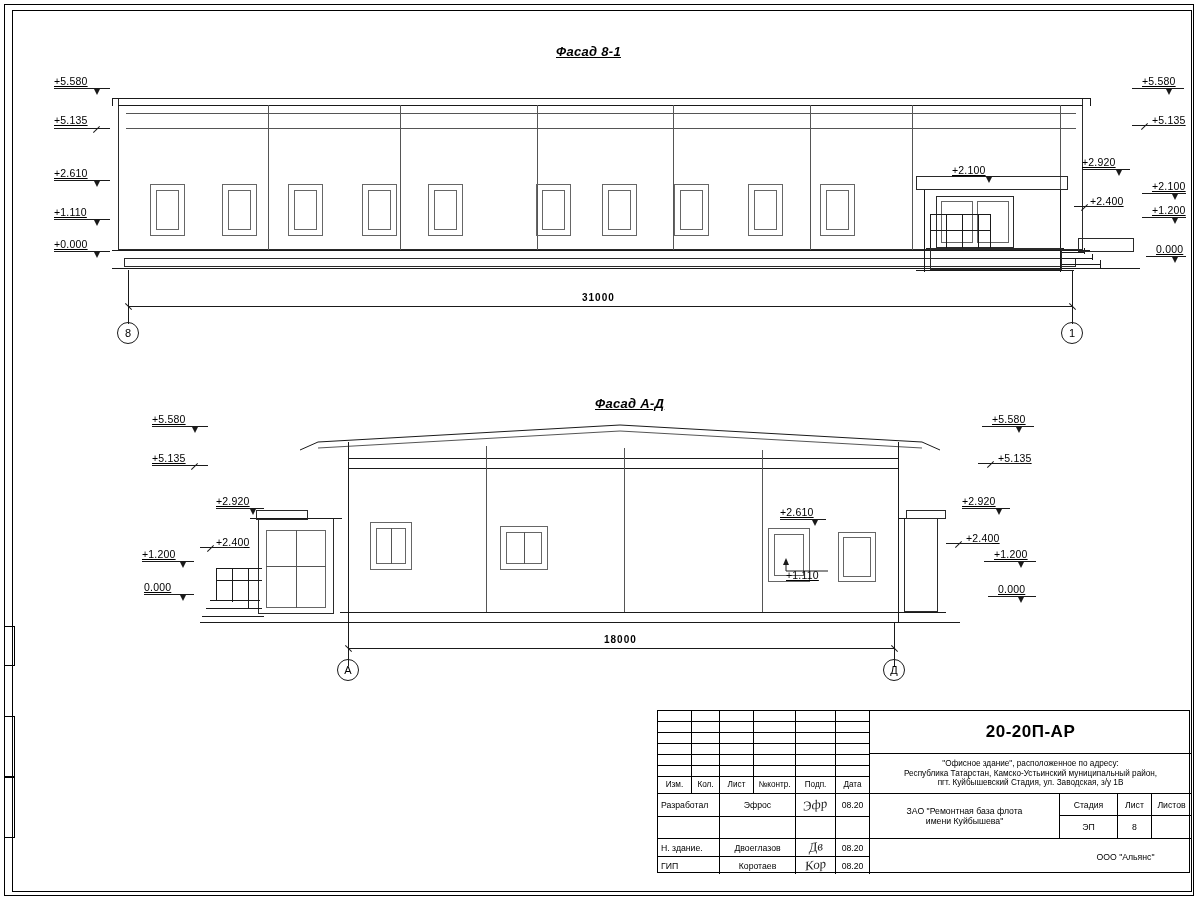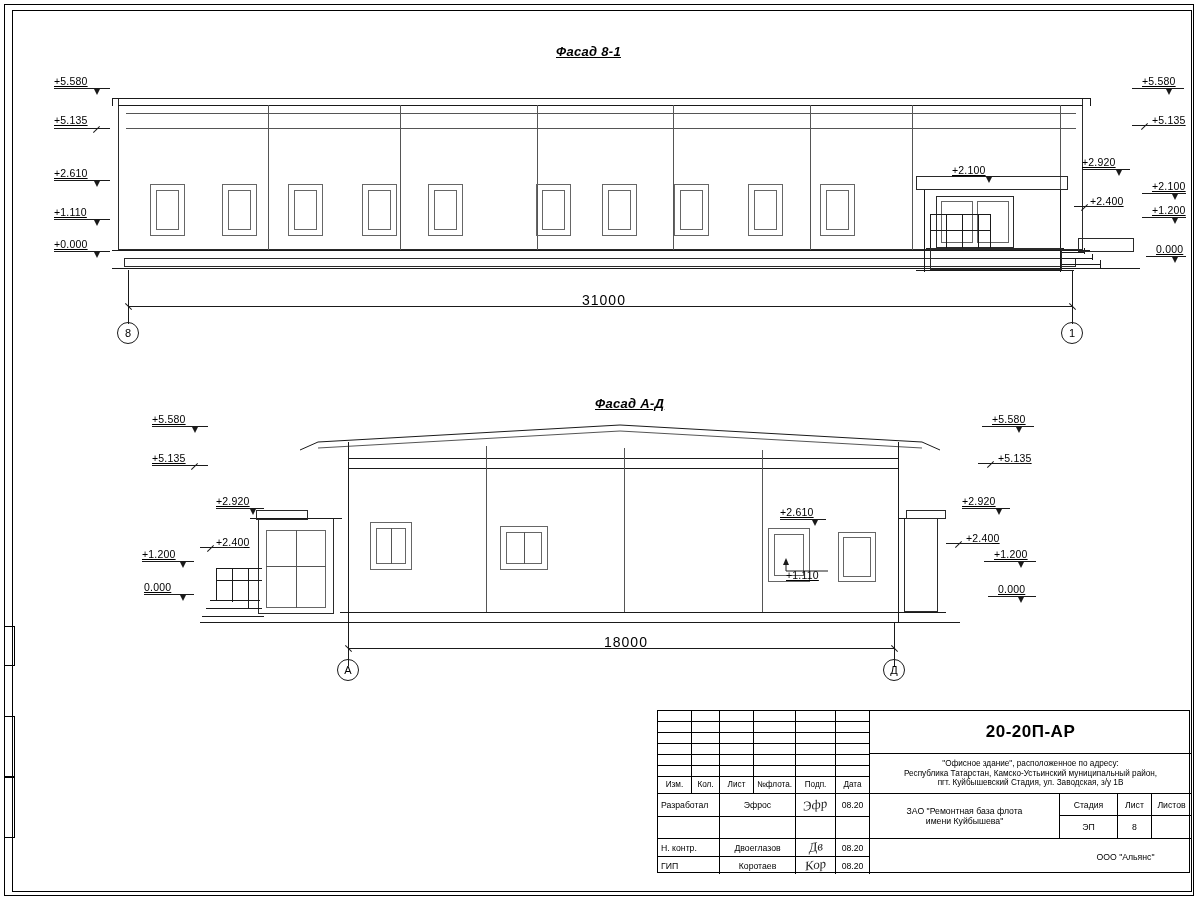--- a/index.html
+++ b/index.html
@@ -62,23 +62,24 @@
   .lvl {
     position: absolute;
     font-size: 10.5px;
     white-space: nowrap;
     letter-spacing: 0.2px;
   }
   .lvl-u { text-decoration: underline; text-align: right; }
 
   .dim-text {
     position: absolute;
-    font-size: 14px;
+    font-size: 10px;
     letter-spacing: 1px;
     white-space: nowrap;
+    font-weight: bold;
   }
 
   .axis-circle {
     position: absolute;
     width: 22px; height: 22px;
     border: 1px solid #1a1a1a;
     border-radius: 50%;
     box-sizing: border-box;
     font-size: 11px;
     text-align: center;
@@ -471,37 +472,37 @@
     <div class="cell" style="left:0px;   top:55px; width:34px; height:11px;"></div>
     <div class="cell" style="left:34px;  top:55px; width:28px; height:11px;"></div>
     <div class="cell" style="left:62px;  top:55px; width:34px; height:11px;"></div>
     <div class="cell" style="left:96px;  top:55px; width:42px; height:11px;"></div>
     <div class="cell" style="left:138px; top:55px; width:40px; height:11px;"></div>
     <div class="cell" style="left:178px; top:55px; width:34px; height:11px;"></div>
 
     <div class="cell small85" style="left:0px;   top:66px; width:34px; height:17px;">Изм.</div>
     <div class="cell small85" style="left:34px;  top:66px; width:28px; height:17px;">Кол.</div>
     <div class="cell small85" style="left:62px;  top:66px; width:34px; height:17px;">Лист</div>
-    <div class="cell small85" style="left:96px;  top:66px; width:42px; height:17px;">№флота.</div>
+    <div class="cell small85" style="left:96px;  top:66px; width:42px; height:17px;">№контр.</div>
     <div class="cell small85" style="left:138px; top:66px; width:40px; height:17px;">Подп.</div>
     <div class="cell small85" style="left:178px; top:66px; width:34px; height:17px;">Дата</div>
 
     <div class="cell small9 lft" style="left:0px;   top:83px; width:62px; height:23px;">Разработал</div>
     <div class="cell small9" style="left:62px;  top:83px; width:76px; height:23px;">Эфрос</div>
     <div class="cell" style="left:138px; top:83px; width:40px; height:23px;">
         <span class="sig">Эфр</span>
       </div>
     <div class="cell small9" style="left:178px; top:83px; width:34px; height:23px;">08.20</div>
 
     <div class="cell small9 lft" style="left:0px;   top:106px; width:62px; height:22px;"></div>
     <div class="cell small9" style="left:62px;  top:106px; width:76px; height:22px;"></div>
     <div class="cell" style="left:138px; top:106px; width:40px; height:22px;"></div>
     <div class="cell small9" style="left:178px; top:106px; width:34px; height:22px;"></div>
 
-    <div class="cell small9 lft" style="left:0px;   top:128px; width:62px; height:18px;">Н. контр.</div>
+    <div class="cell small9 lft" style="left:0px;   top:128px; width:62px; height:18px;">Н. здание.</div>
     <div class="cell small9" style="left:62px;  top:128px; width:76px; height:18px;">Двоеглазов</div>
     <div class="cell" style="left:138px; top:128px; width:40px; height:18px;">
         <span class="sig">Дв</span>
       </div>
     <div class="cell small9" style="left:178px; top:128px; width:34px; height:18px;">08.20</div>
 
     <div class="cell small9 lft nb-b" style="left:0px;   top:146px; width:62px; height:17px;">ГИП</div>
     <div class="cell small9 nb-b" style="left:62px;  top:146px; width:76px; height:17px;">Коротаев</div>
     <div class="cell nb-b" style="left:138px; top:146px; width:40px; height:17px;">
         <span class="sig">Кор</span>

